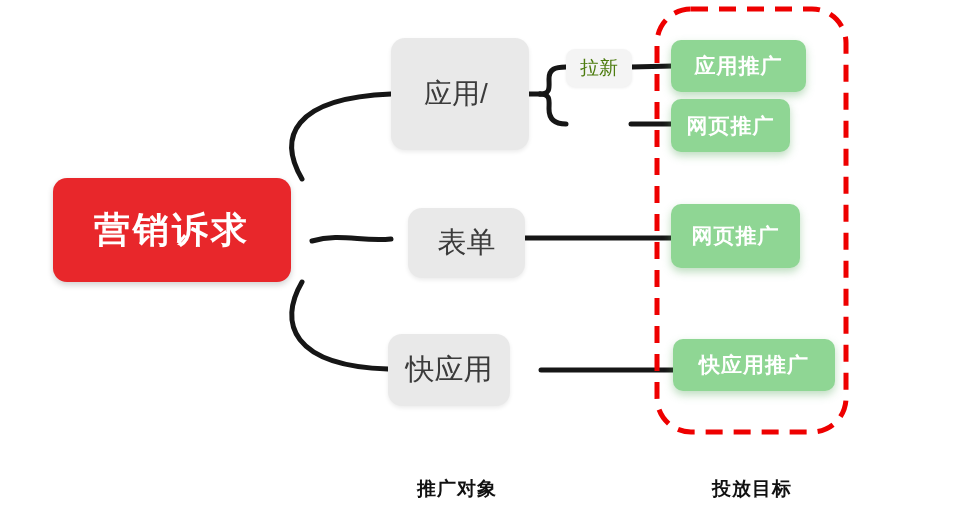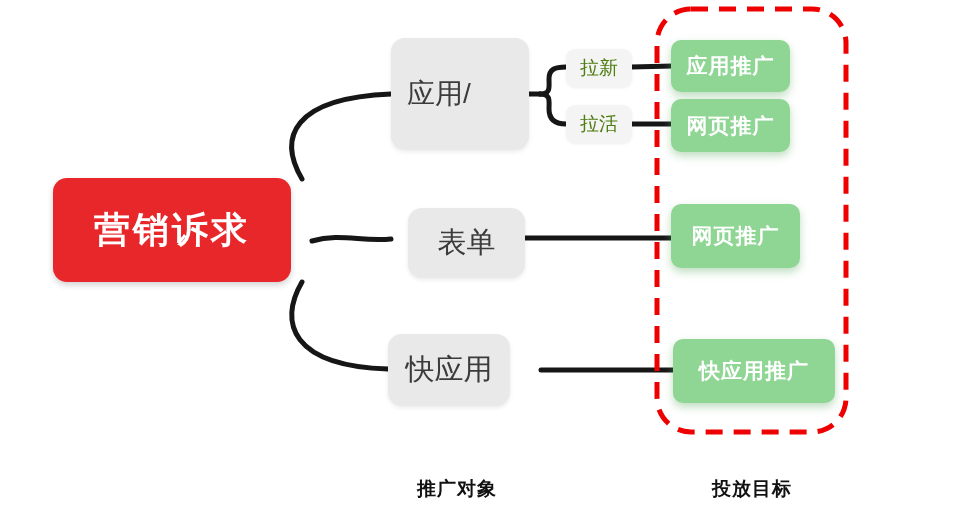--- a/index.html
+++ b/index.html
@@ -6,38 +6,38 @@
   body{font-family:"Liberation Sans","DejaVu Sans",sans-serif;}
   .canvas{position:relative;width:959px;height:513px;background:#ffffff;overflow:hidden;}
   svg.wires{position:absolute;left:0;top:0;width:959px;height:513px;}
   svg.wires path{fill:none;stroke:var(--connector,#161616);stroke-width:5;stroke-linecap:round;}
   svg.wires rect.dash{fill:none;stroke:var(--highlight_dash,#ee0000);stroke-width:5;stroke-dasharray:17 11;}
   .node{position:absolute;display:flex;align-items:center;justify-content:center;box-sizing:border-box;}
   .root{background:var(--root_bg,#e8272b);color:var(--root_text,#ffffff);border-radius:14px;
         font-size:36px;font-weight:900;letter-spacing:3px;box-shadow:0 3px 6px rgba(0,0,0,.18);}
   .branch{background:var(--branch_bg,#e9e9e9);color:var(--branch_text,#3b3b3b);border-radius:14px;
         font-size:29px;font-weight:500;box-shadow:0 2px 4px rgba(0,0,0,.08);}
-  .branch.two-line{justify-content:flex-start;padding-left:16px;font-size:28px;}
+  .branch.two-line{justify-content:flex-start;padding-left:33px;font-size:28px;}
   .branch.two-line .lines{line-height:1.5;text-align:left;}
   .sub{background:var(--sub_bg,#f4f4f4);color:#4d7c0f;border-radius:9px;font-size:19px;font-weight:500;
         box-shadow:0 1px 3px rgba(0,0,0,.07);}
   .target{background:var(--target_bg,#8fd694);color:var(--target_text,#ffffff);border-radius:10px;
         font-size:21px;font-weight:700;letter-spacing:1px;box-shadow:0 4px 8px rgba(110,180,115,.45);}
   .footer-label{position:absolute;font-size:19px;font-weight:700;color:#111111;letter-spacing:1px;}
   
   #root{left:53px;top:178px;width:238px;height:104px;}
   #app-game{left:391px;top:38px;width:138px;height:112px;}
   #sub-new{left:566px;top:49px;width:66px;height:38px;}
   #sub-active{left:566px;top:105px;width:66px;height:38px;}
-  #t-app{left:671px;top:40px;width:119px;height:52px;}
+  #t-app{left:671px;top:40px;width:135px;height:52px;}
   #t-web1{left:671px;top:99px;width:119px;height:53px;}
   #form{left:391px;top:208px;width:117px;height:70px;margin-left:17px;}
   #t-web2{left:671px;top:204px;width:129px;height:64px;}
   #quick{left:388px;top:334px;width:122px;height:72px;}
-  #t-quick{left:673px;top:339px;width:162px;height:64px;}
+  #t-quick{left:673px;top:339px;width:162px;height:52px;}
   #cap-left{left:417px;top:476px;}
   #cap-right{left:712px;top:476px;}
 </style>
 </head>
 <body>
 
 <div class="canvas">
 
   <svg class="wires" viewBox="0 0 959 513">
     <path d="M 302,179 C 278,138 292,98 391,94"></path>
@@ -60,23 +60,20 @@
   <div class="node branch two-line" id="app-game">
     <div class="lines">
       <div>应用/</div>
     </div>
   </div>
 
   <div class="node sub" id="sub-new">
     <span>拉新</span>
   </div>
 
-  <div class="node sub" id="sub-active">
-    <span>拉活</span>
-  </div>
 
   <div class="node target" id="t-app">
     <span>应用推广</span>
   </div>
 
   <div class="node target" id="t-web1">
     <span>网页推广</span>
   </div>
 
   <div class="node branch" id="form">

